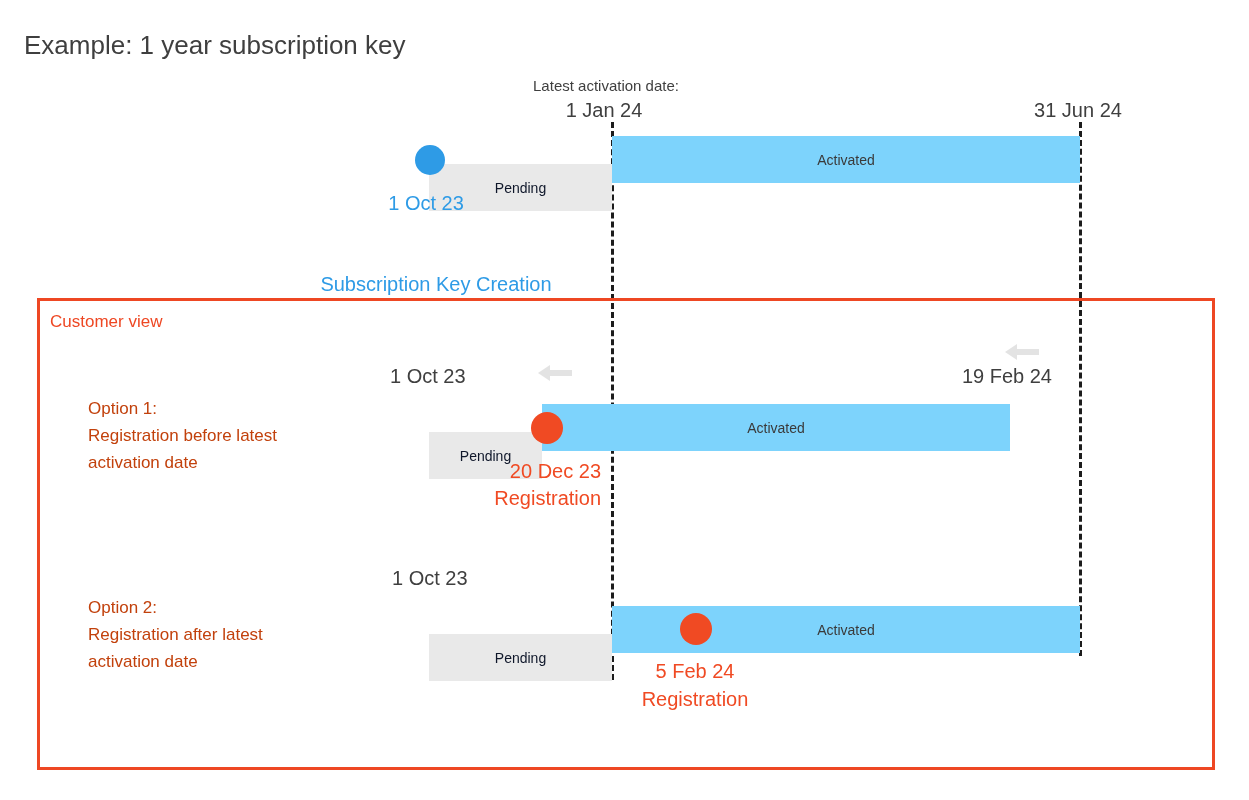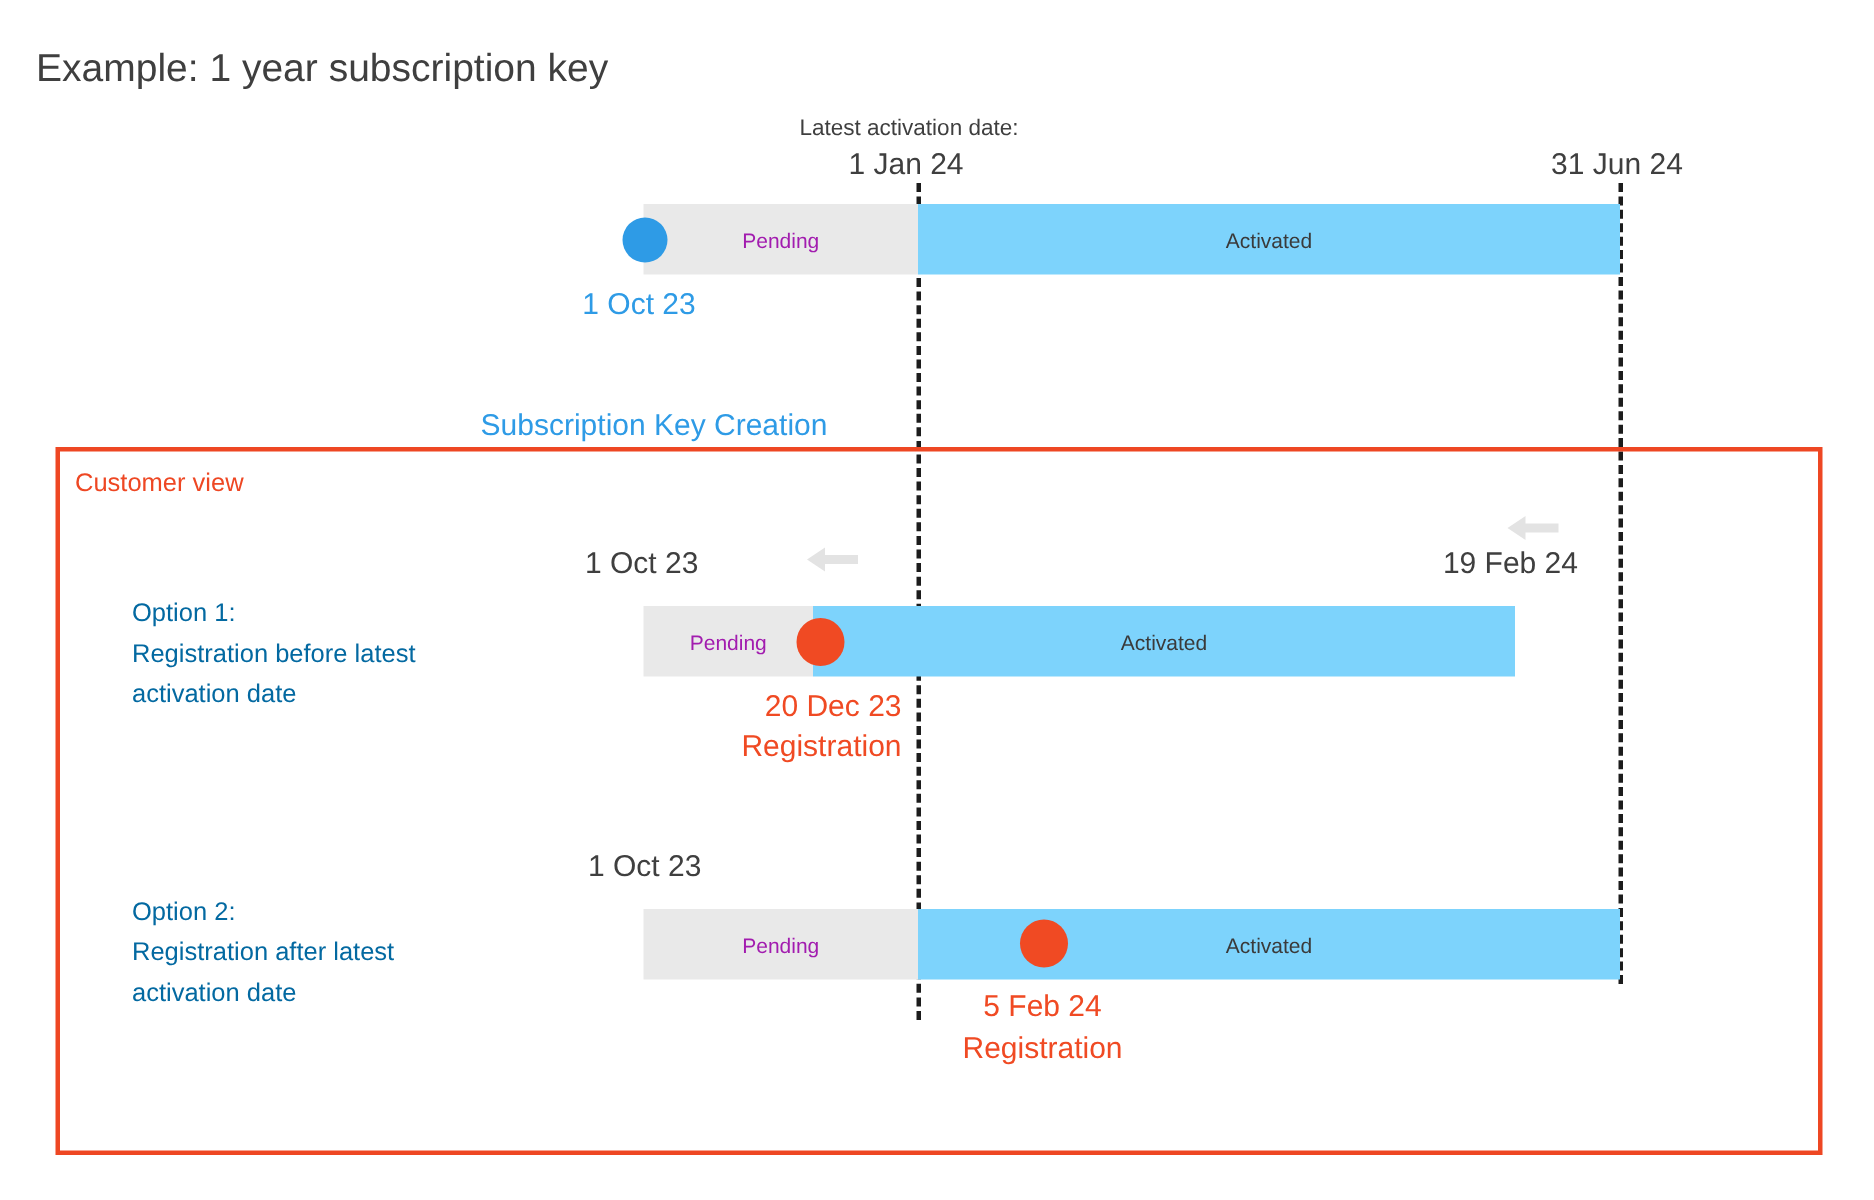--- a/index.html
+++ b/index.html
@@ -35,21 +35,22 @@
   
   .bar {
     position: absolute;
     display: flex;
     align-items: center;
     justify-content: center;
     box-sizing: border-box;
   }
   .bar-pending {
     background: #e9e9e9;
-    color: #a21caf;
+    color: #0f172a;
+    margin-top: 28px;
   }
   .bar-activated {
     background: #7dd3fc;
     color: #3a3a3a;
   }
   .bar-label {
     font-size: 14px;
     line-height: 1;
     pointer-events: none;
   }
@@ -81,21 +82,21 @@
   .tl-label.center { transform: translateX(-50%); }
   .tl-label.right  { transform: translateX(-100%); }
   .tl-label.blue   { color: #2e9be6; }
   .tl-label.red    { color: #f04a23; }
 
   
   .option-desc {
     position: absolute;
     font-size: 17px;
     line-height: 27px;
-    color: #0369a1;
+    color: #c2410c;
     white-space: pre-line;
   }
 
   
   #customer-view-box {
     left: 37px;
     top: 298px;
     width: 1178px;
     height: 472px;
     border: 3px solid #ee4723;

